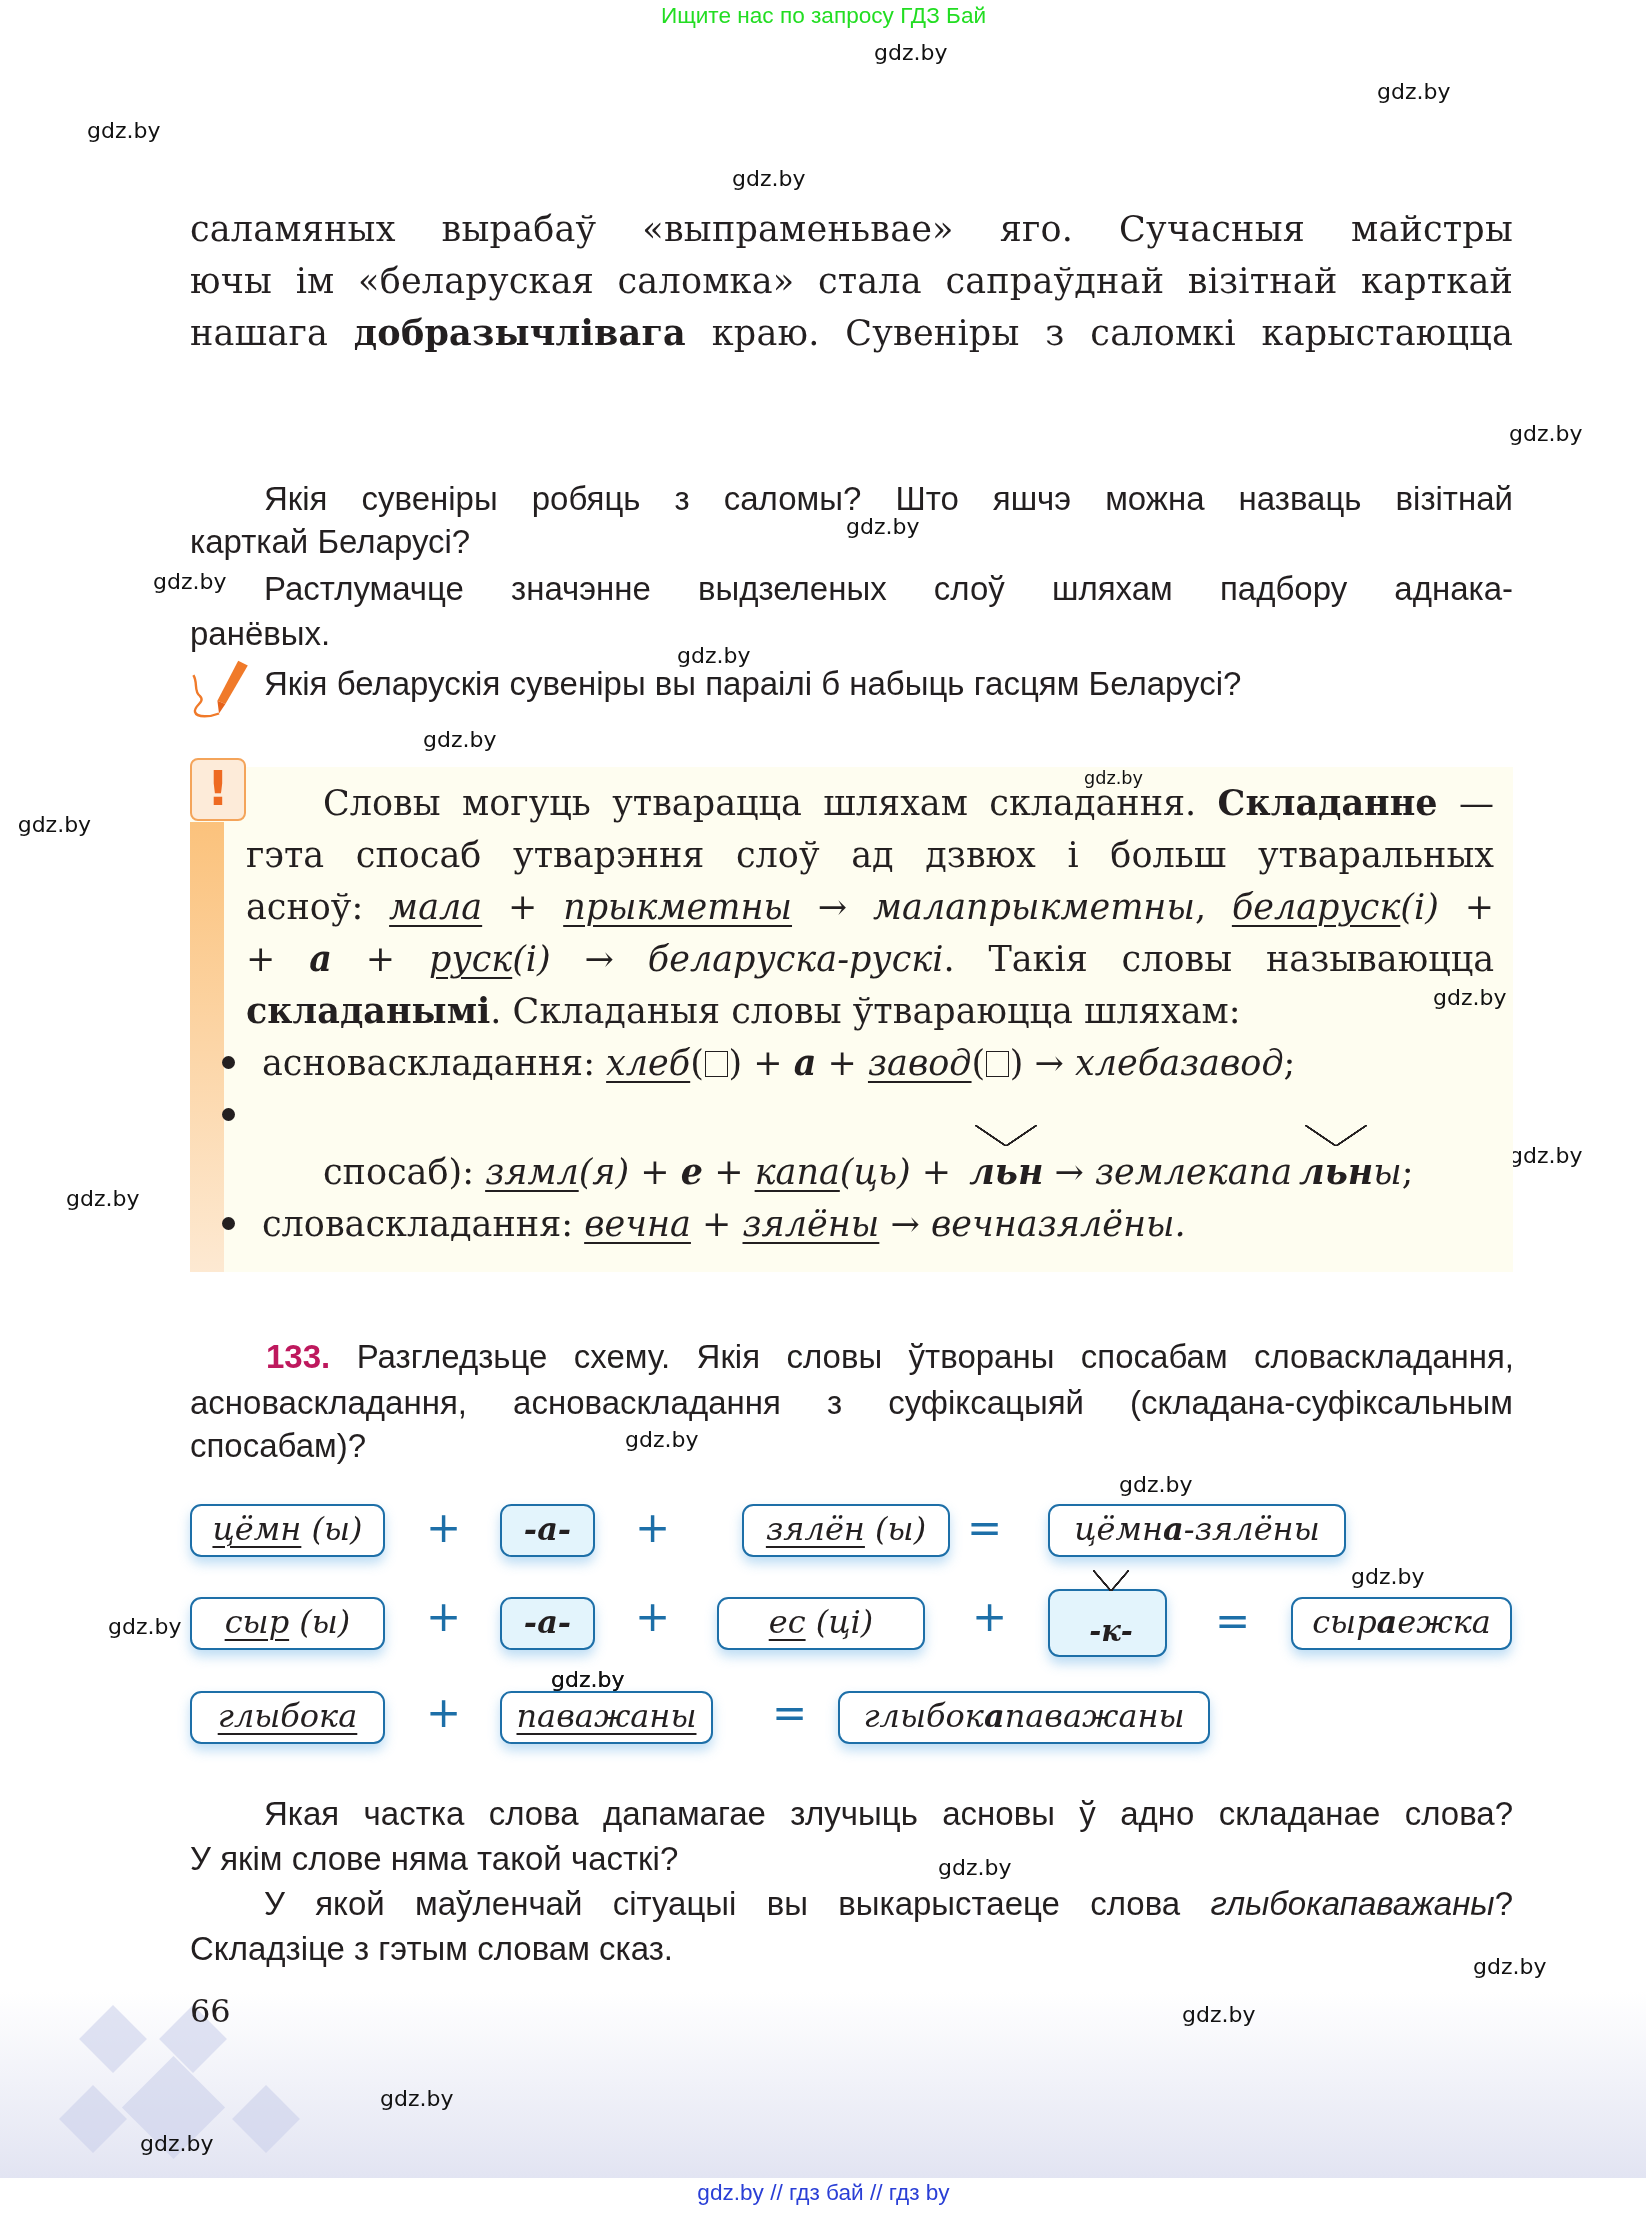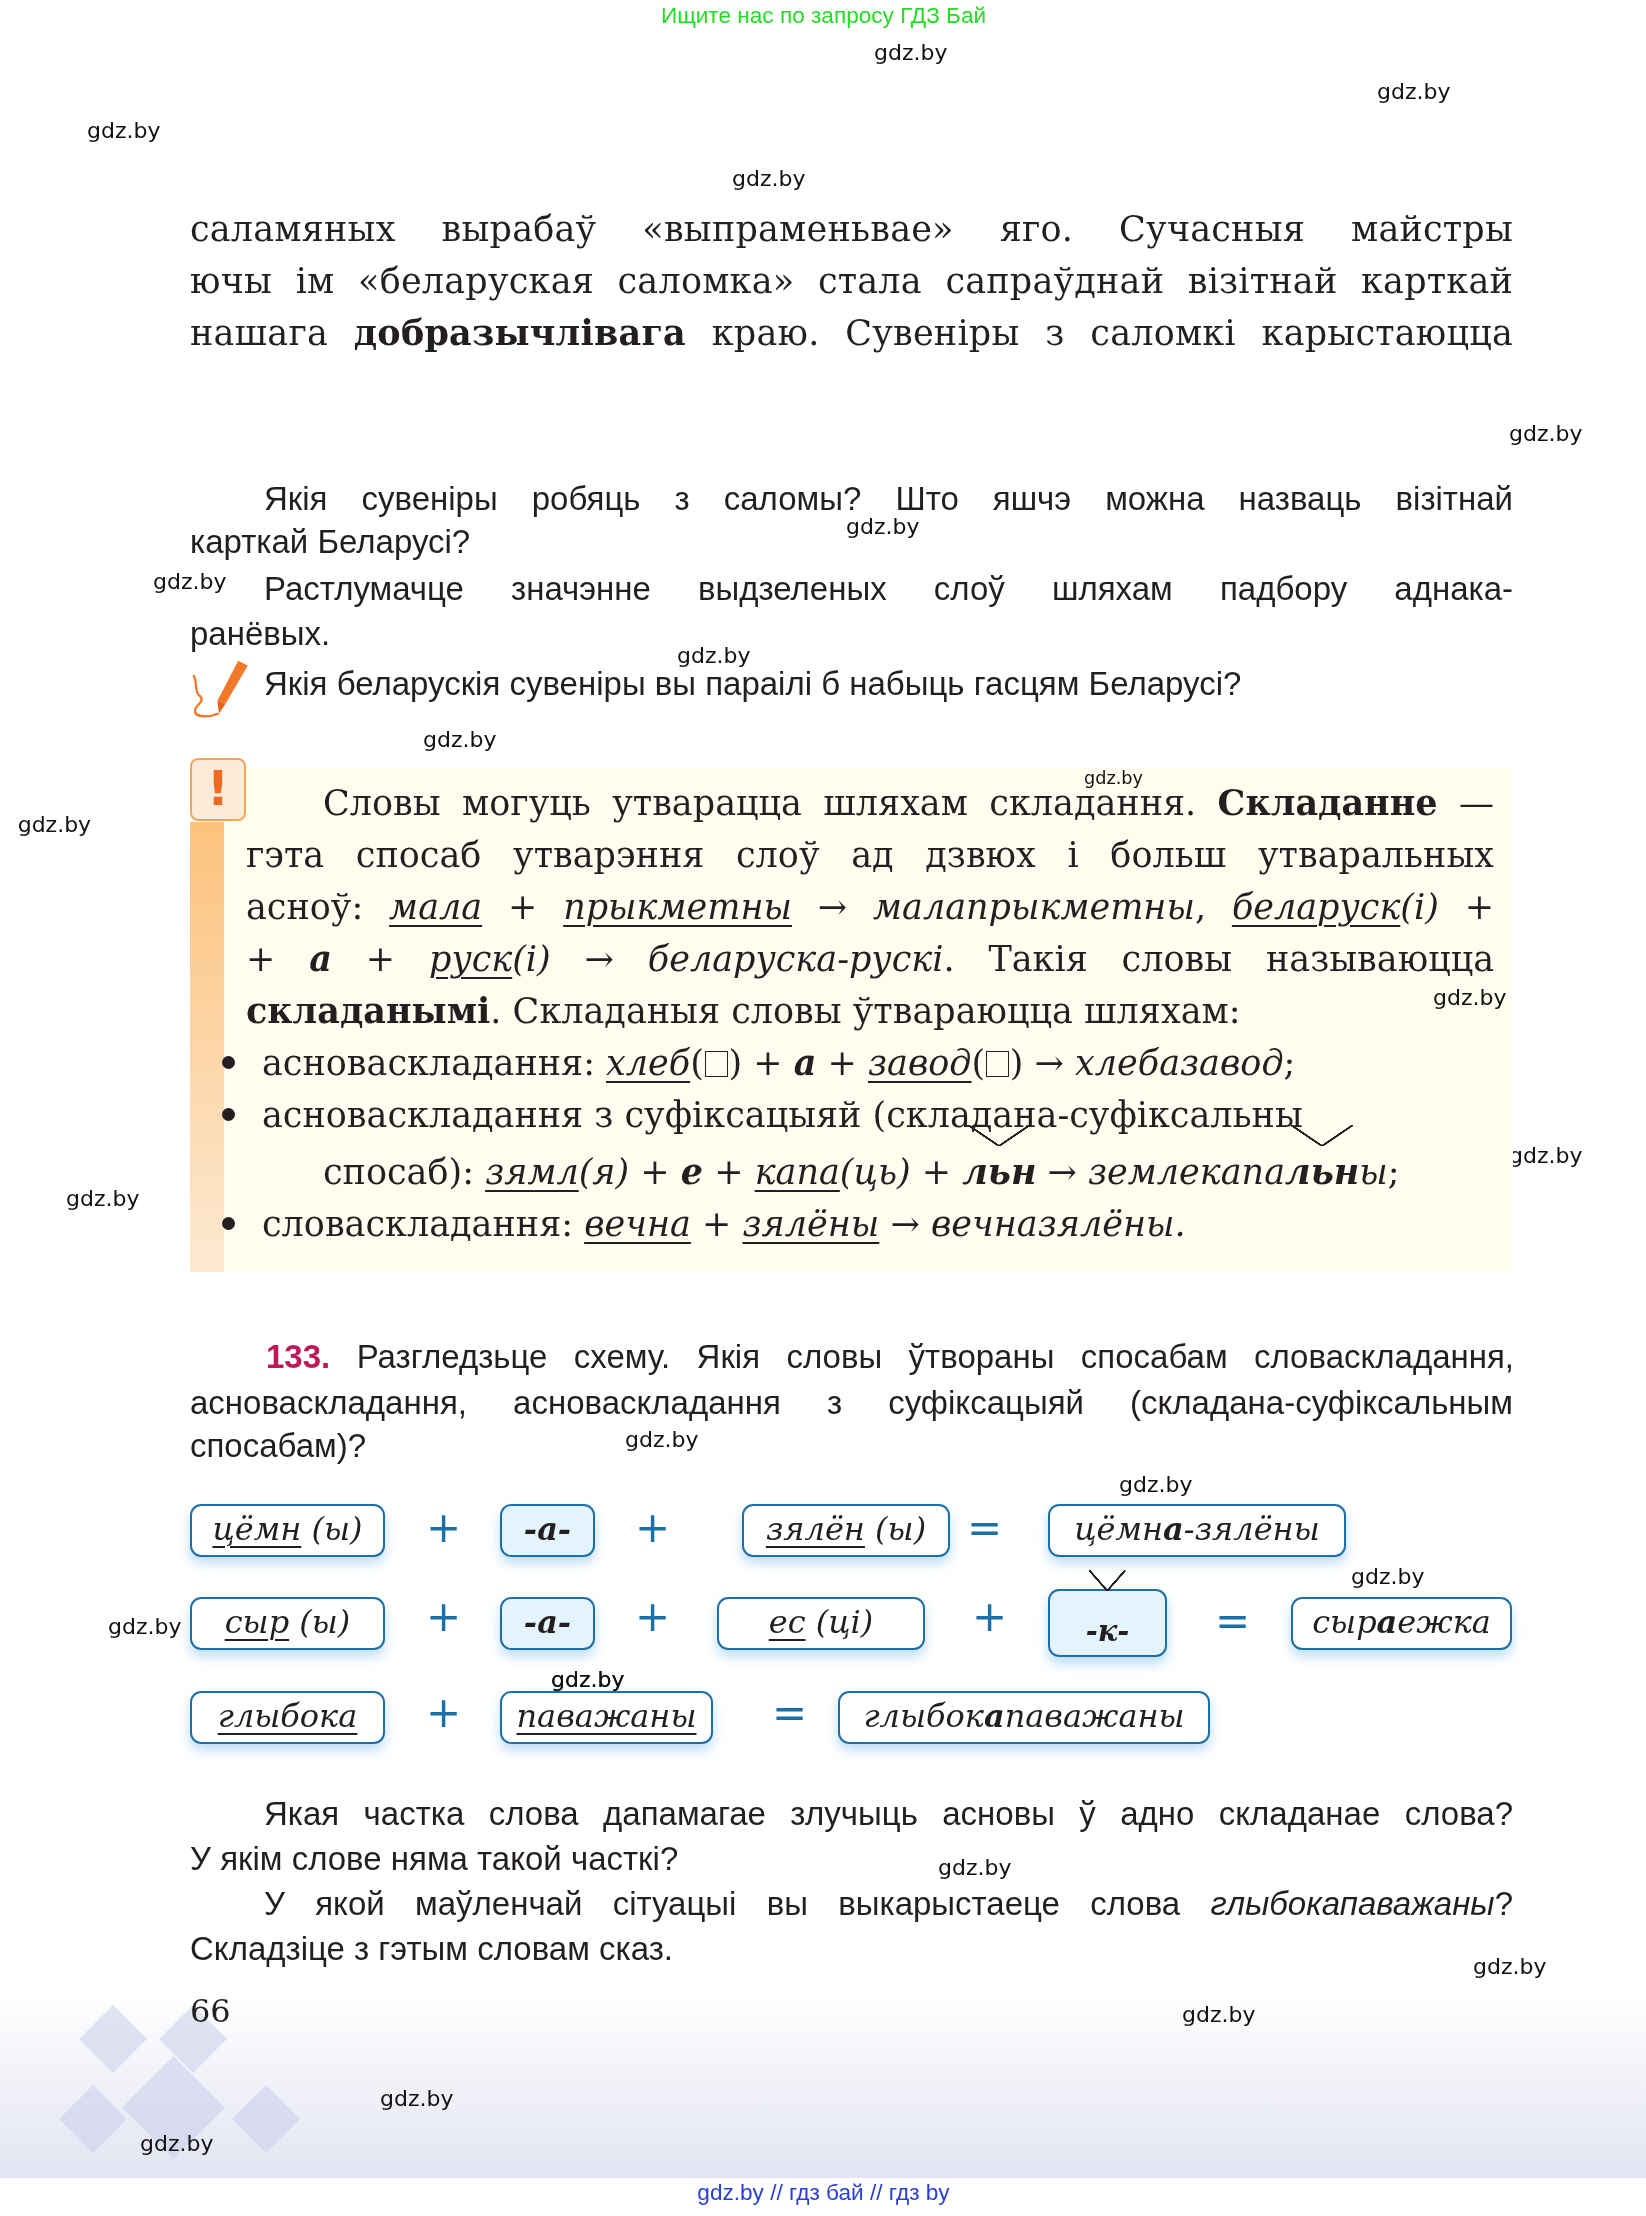--- a/index.html
+++ b/index.html
@@ -24,21 +24,21 @@
   .excl { position:absolute; left:190px; top:758px; width:56px; height:63px; border-radius:8px;
           background:#fdebd9; border:2.4px solid #f4a45a; box-sizing:border-box;
           color:#ee6a22; font-size:48px; font-weight:bold; text-align:center; line-height:56px;
           font-family:"DejaVu Sans", sans-serif; }
   .rule-text { position:absolute; left:246px; width:1248px; font-family:"DejaVu Serif", serif;
                font-size:35px; line-height:52px; }
   .rule-text .line { display:block; white-space:nowrap; height:52px; }
   .rule-text .just { text-align:justify; text-align-last:justify; }
   .bullet { display:inline-block; width:13px; height:13px; border-radius:50%; background:#231f20;
             margin:0 27px 6.4px 40px; vertical-align:middle; }
-  .hat { position:relative; display:inline-block; }
+  .hat { position:relative; display:inline-block;margin-left:7px; }
   .hat::before { content:""; position:absolute; left:8%; right:8%; top:-21px; height:21px;
                  background:linear-gradient(to top right, transparent calc(50% - 1.2px), #231f20 calc(50% - 0.8px), #231f20 calc(50% + 0.8px), transparent calc(50% + 1.2px)) left/50% 100% no-repeat,
                             linear-gradient(to top left, transparent calc(50% - 1.2px), #231f20 calc(50% - 0.8px), #231f20 calc(50% + 0.8px), transparent calc(50% + 1.2px)) right/50% 100% no-repeat; }
   .sq { display:inline-block; width:21px; height:24px; border:1.6px solid #231f20; vertical-align:-1.6px; margin:0 0.8px; }
   .ex-num { color:#be185d; font-weight:bold; }
   .box { position:absolute; height:53px; border:2.4px solid #1d6fa8; border-radius:11.3px; background:#ffffff;
          box-shadow:0 6.4px 11.3px rgba(110,180,230,0.45); box-sizing:border-box;
          font-family:"DejaVu Serif", serif; font-style:italic; font-size:32px; text-align:center; line-height:47px; white-space:nowrap; }
   .box.tint { background:#e3f4fc; }
   .op { position:absolute; color:#1d6fa8; font-size:42px; font-family:"DejaVu Sans", sans-serif; line-height:48px; }
@@ -96,21 +96,21 @@
 <div class="rule-bar"></div>
 <div class="excl">!</div>
 
 <div class="rule-text" style="top:777px">
   <span class="line just" style="padding-left:77px"><span>Словы могуць утварацца шляхам складання. </span><span class="b">Складанне</span><span> —</span></span>
   <span class="line just"><span>гэта спосаб утварэння слоў ад дзвюх і больш утваральных</span></span>
   <span class="line just"><span>асноў: </span><span class="i u">мала</span><span> + </span><span class="i u">прыкметны</span><span> → </span><span class="i">малапрыкметны</span><span>, </span><span class="i u">беларуск</span><span class="i">(і)</span><span> +</span></span>
   <span class="line just"><span>+ </span><span class="i b">а</span><span> + </span><span class="i u">руск</span><span class="i">(і)</span><span> → </span><span class="i">беларуска-рускі</span><span>. Такія словы называюцца</span></span>
   <span class="line"><span class="b">складанымі</span><span>. Складаныя словы ўтвараюцца шляхам:</span></span>
   <span class="line" style="margin-left:-64px"><span class="bullet"></span><span>асноваскладання: </span><span class="i u">хлеб</span>(<span class="sq"></span>)<span> + </span><span class="i b">а</span><span> + </span><span class="i u">завод</span>(<span class="sq"></span>)<span> → </span><span class="i">хлебазавод</span><span>;</span></span>
-  <span class="line" style="margin-left:-64px"><span class="bullet"></span><span>асноваскладання з суфіксацыяй (складана-суфіксальны</span></span>
+  <span class="line" style="margin-left:-64px"><span class="bullet"></span></span>
   <span class="line" style="margin-top:4.8px"><span style="display:inline-block;width:77px"></span><span>спосаб): </span><span class="i u">зямл</span><span class="i">(я)</span><span> + </span><span class="i b">е</span><span> + </span><span class="i u">капа</span><span class="i">(ць)</span><span> + </span><span class="hat i b">льн</span><span> → </span><span class="i">земле</span><span class="i">капа</span><span class="hat i b">льн</span><span class="i">ы</span><span>;</span></span>
   <span class="line" style="margin-left:-64px"><span class="bullet"></span><span>словаскладання: </span><span class="i u">вечна</span><span> + </span><span class="i u">зялёны</span><span> → </span><span class="i">вечназялёны.</span></span>
 </div>
 <div class="wm" style="left:1084px;top:768px;font-size:17.7px">gdz.by</div>
 <div class="wm" style="left:1433px;top:985px">gdz.by</div>
 
 <div class="q" style="left:266px;top:1334px;width:1248px;text-align:justify;text-align-last:justify;white-space:nowrap"><span class="ex-num">133.</span><span> Разгледзьце схему. Якія словы ўтвораны спосабам словаскладання,</span></div>
 <div class="q" style="left:190px;top:1380px;width:1323px;text-align:justify;text-align-last:justify;white-space:nowrap">асноваскладання, асноваскладання з суфіксацыяй (складана-суфіксальным</div>
 <div class="q" style="left:190px;top:1423px">спосабам)?</div>
 

